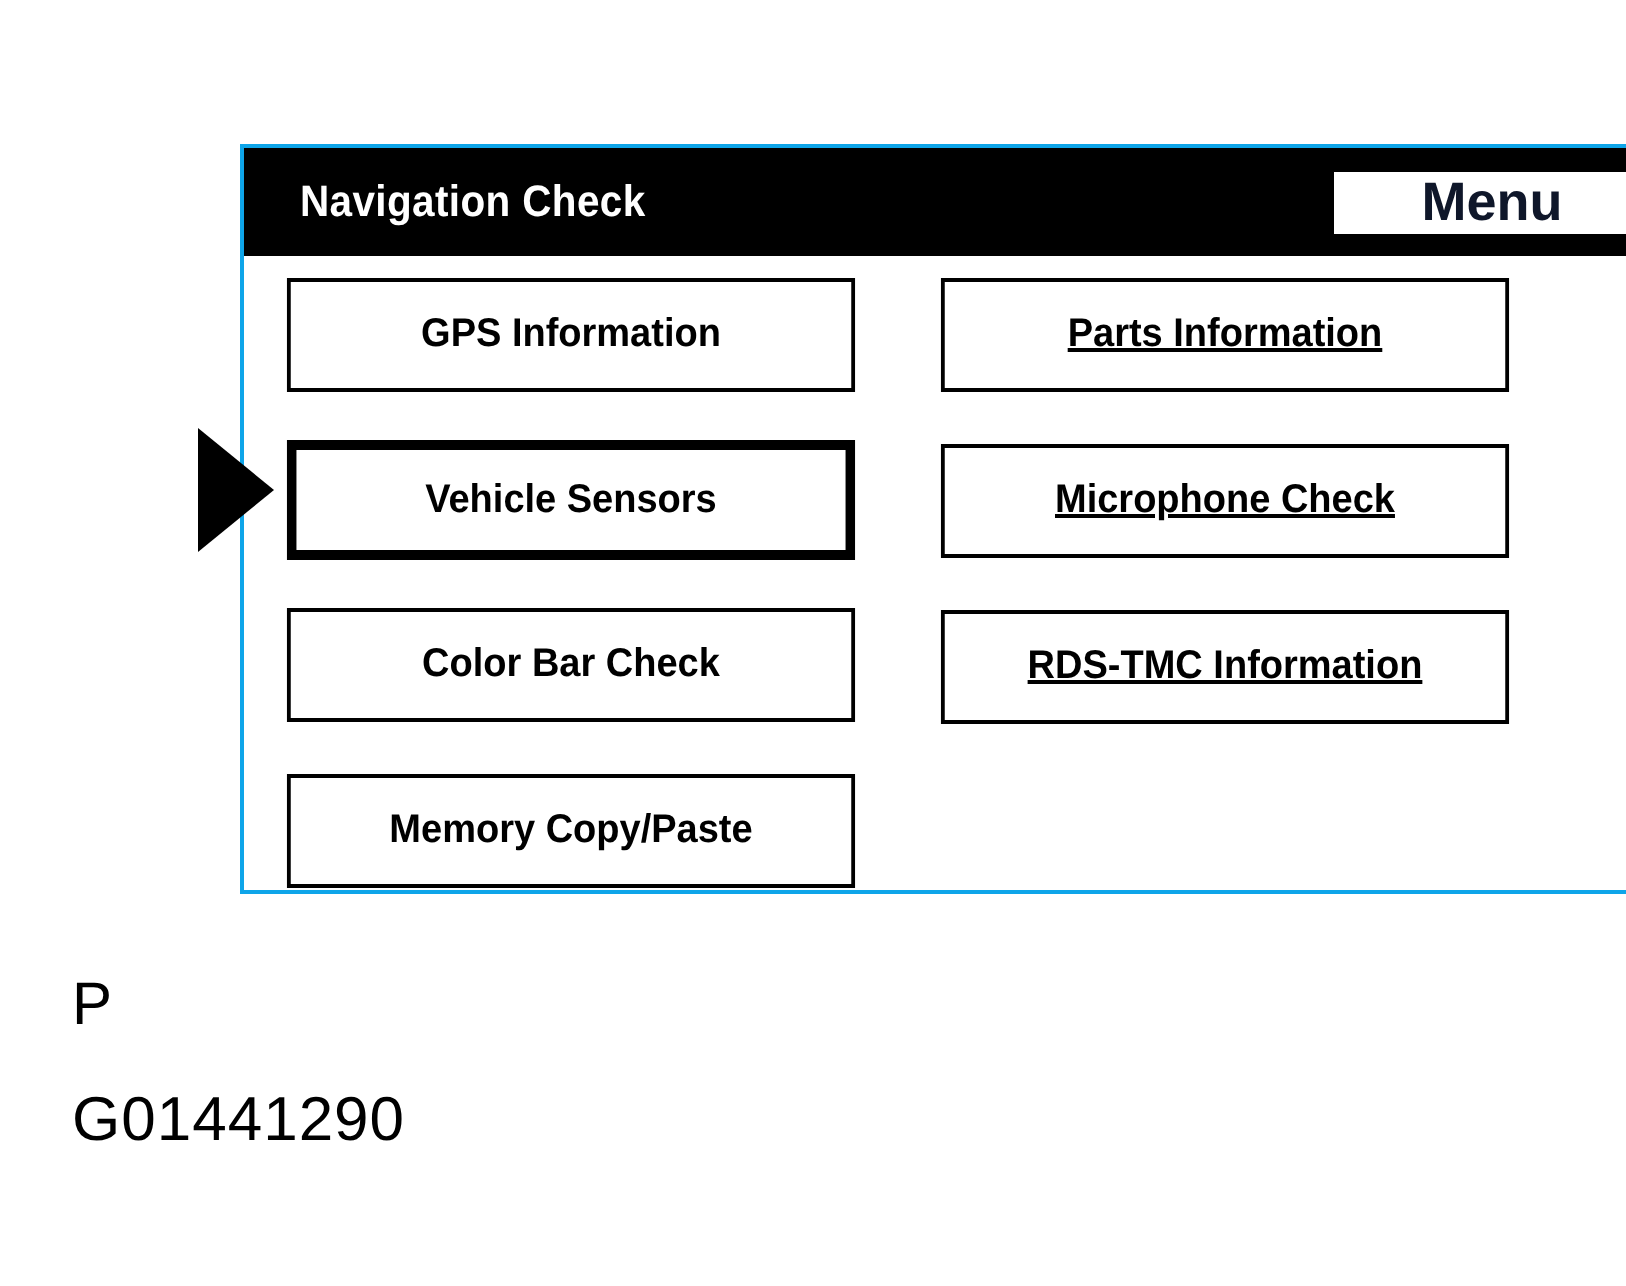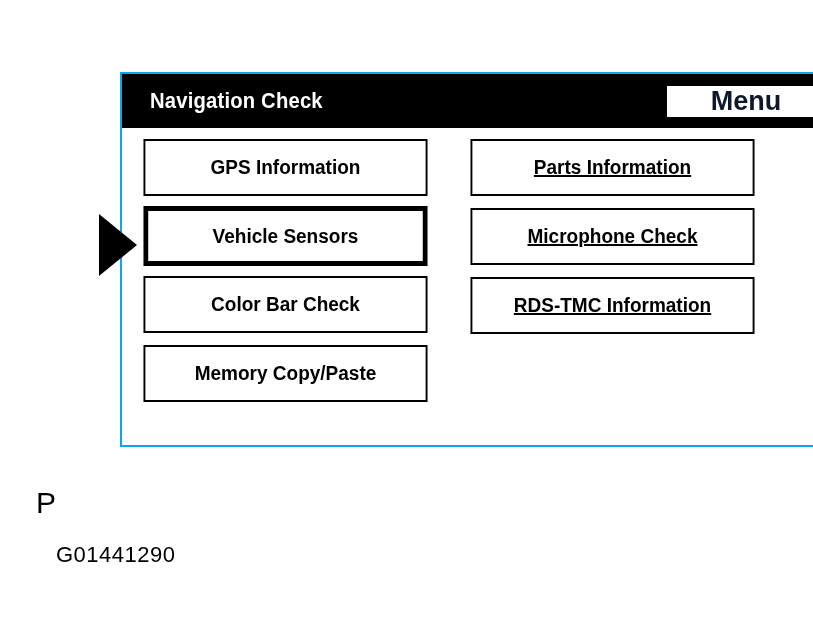--- a/index.html
+++ b/index.html
@@ -77,21 +77,21 @@
     bottom: 0;
     padding: 11px 16px 0 14px;
     box-sizing: border-box;
     display: flex;
     gap: 28px;
     align-items: flex-start;
   }
   .grid-column {
     display: flex;
     flex-direction: column;
-    gap: 12px;
+    gap: 26px;
   }
   #column-left  { width: 299px; }
   #column-right { width: 299px; text-decoration: underline; }
 
   .nav-button {
     height: 57px;
     box-sizing: border-box;
     border: 2px solid #000000;
     background: #ffffff;
     color: #000000;
@@ -129,25 +129,24 @@
     left: 36px;
     top: 488px;
   }
   #caption-letter {
     font-size: 30px;
     font-weight: normal;
     line-height: 1;
     margin-bottom: 26px;
   }
   #caption-code {
-    font-size: 22px;
+    font-size: 31px;
     font-weight: normal;
     line-height: 1;
     letter-spacing: 0.5px;
-    margin-left: 20px;
   }
 </style>
 </head>
 <body>
 
 <div id="nav-screen">
 
   <div id="title-bar">
     <div id="screen-title">Navigation Check</div>
     <div id="menu-button">Menu</div>

